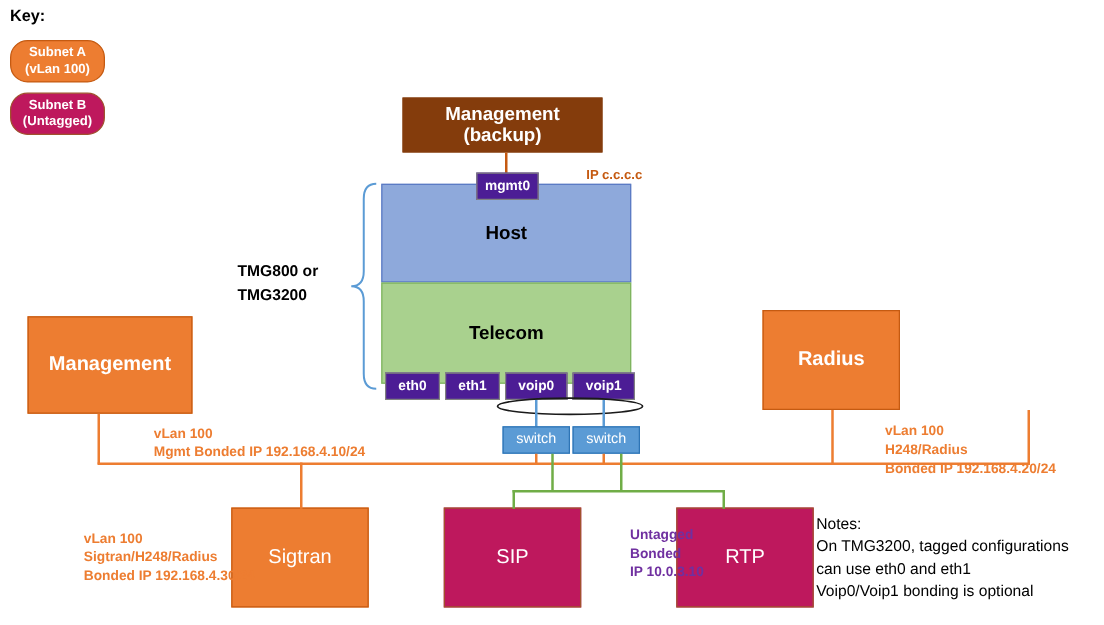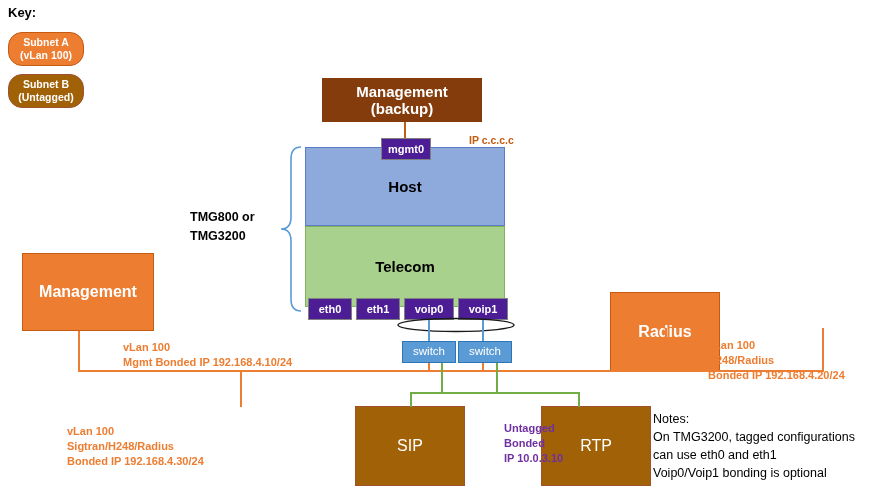--- a/index.html
+++ b/index.html
@@ -28,21 +28,21 @@
     color: #ffffff;
     font-weight: bold;
     box-sizing: border-box;
     line-height: 1.15;
   }
   .box-orange {
     background: #ED7D31;
     border: 1.5px solid #C55A11;
   }
   .box-green {
-    background: #a16207;
+    background: #be185d;
     border: 1.5px solid #A0522D;
   }
   .box-brown {
     background: #843C0C;
     border: 1.5px solid #843C0C;
   }
   .box-hostblue {
     background: #8EA9DB;
     border: 1.5px solid #5B7BC4;
   }
@@ -172,23 +172,24 @@
     <path d="M 28 2 Q 18 2 18 14 L 18 72 Q 18 84 8 84 Q 18 84 18 96 L 18 154 Q 18 166 28 166" fill="none" stroke="#5B9BD5" stroke-width="1.6"></path>
   </svg>
 
   <div class="label-bold-black" style="left:190px; top:208px;"><span>TMG800 or</span><br><span>TMG3200</span></div>
 
   <div class="box box-switch" style="left:402px; top:341px; width:54px; height:22px; font-size:11.5px; font-weight:normal;">switch</div>
   <div class="box box-switch" style="left:458px; top:341px; width:54px; height:22px; font-size:11.5px; font-weight:normal;">switch</div>
 
   <div class="box box-orange" style="left:22px; top:253px; width:132px; height:78px; font-size:16px;">Management</div>
 
-  <div class="box box-orange" style="left:610px; top:248px; width:110px; height:80px; font-size:16px;margin-top:44px;">Radius</div>
-
-
+  <div class="box box-orange" style="left:610px; top:248px; width:110px; height:80px; font-size:16px;">Radius</div>
+
+
+  <div class="box box-orange" style="left:185px; top:406px; width:110px; height:80px; font-size:16px; font-weight:normal;">Sigtran</div>
 
   <div class="box box-green" style="left:355px; top:406px; width:110px; height:80px; font-size:16px; font-weight:normal;">SIP</div>
 
   <div class="box box-green" style="left:541px; top:406px; width:110px; height:80px; font-size:16px; font-weight:normal;">RTP</div>
 
   <div class="line-v orange-line" style="left:78px; top:331px; width:2px; height:40px;"></div>
 
   <div class="line-h orange-line" style="left:78px; top:370px; width:746px; height:2px;"></div>
 
   <div class="line-v orange-line" style="left:240px; top:370px; width:2px; height:37px;"></div>

